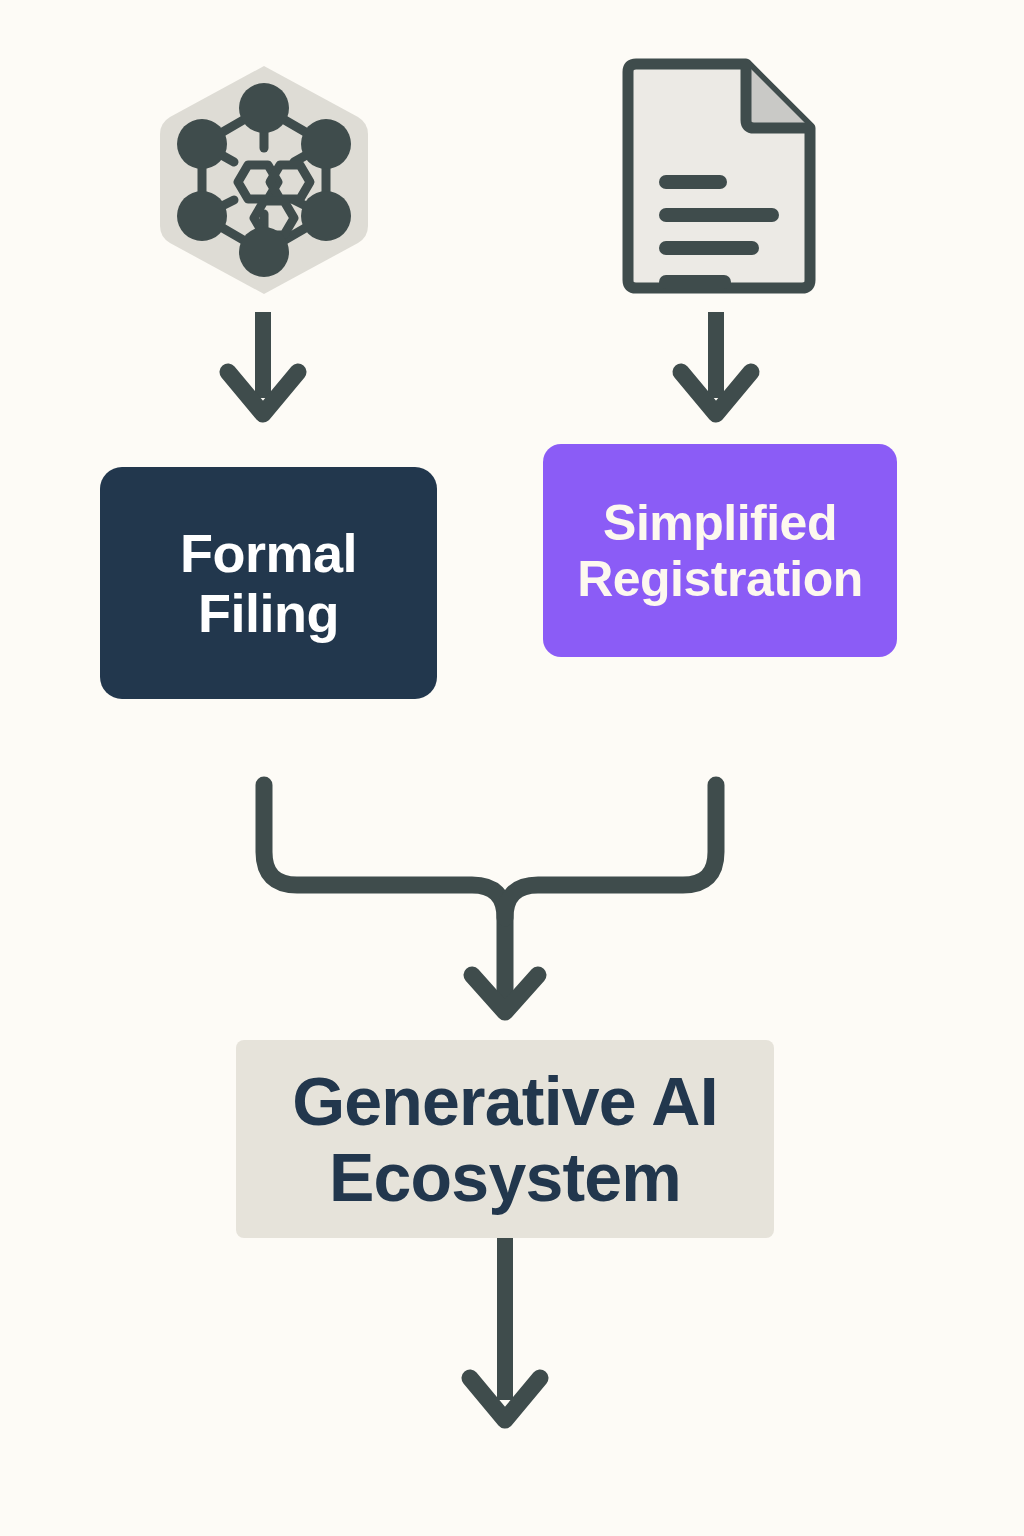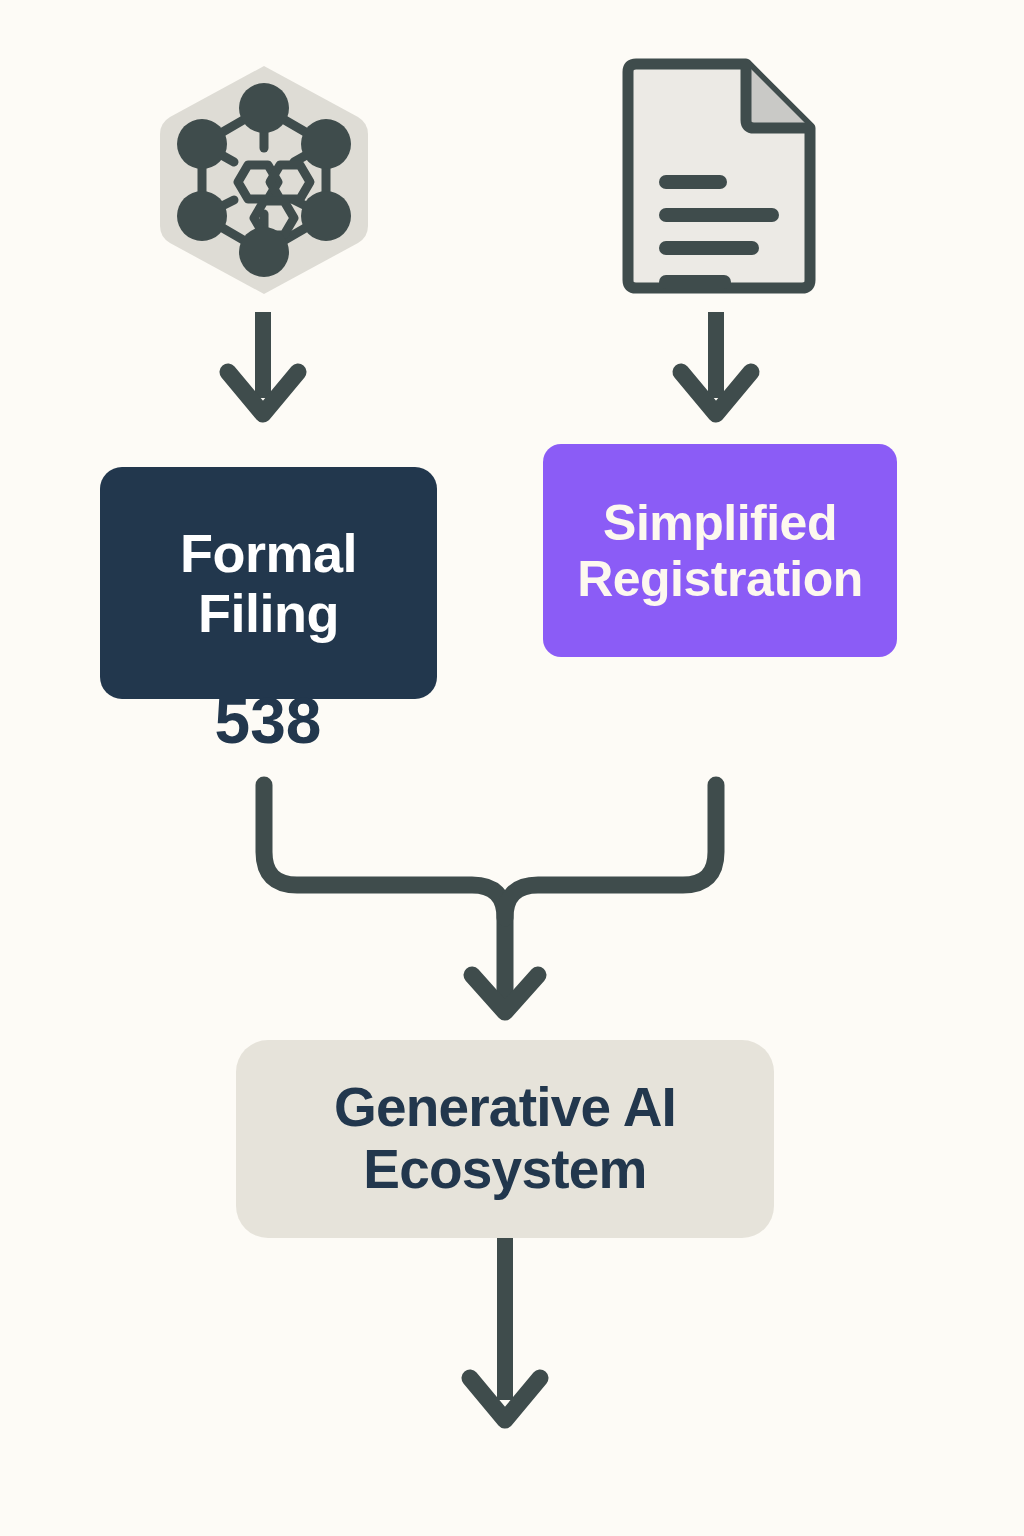--- a/index.html
+++ b/index.html
@@ -61,23 +61,23 @@
     font-size: 50px;
     font-weight: bold;
     letter-spacing: -0.5px;
   }
   #box-generative-ai-ecosystem {
     left: 236px;
     top: 1040px;
     width: 538px;
     height: 198px;
     background: #e6e3da;
-    border-radius: 32px;
+    border-radius: 8px;
     color: #22374d;
-    font-size: 55px;
+    font-size: 68px;
     font-weight: bold;
     letter-spacing: -0.8px;
   }
   .box-label {
     display: block;
     white-space: pre-line;
     padding: 0 10px;
   }
   .count-label {
     position: absolute;
@@ -198,16 +198,15 @@
   <div class="node-box" id="box-simplified-registration">
     <span class="box-label">Simplified
 Registration</span>
   </div>
 
   <div class="node-box" id="box-generative-ai-ecosystem">
     <span class="box-label">Generative AI
 Ecosystem</span>
   </div>
 
-  <div class="count-label" id="count-formal-filing">538</div>
 
 
 </div>
 
 </body></html>

